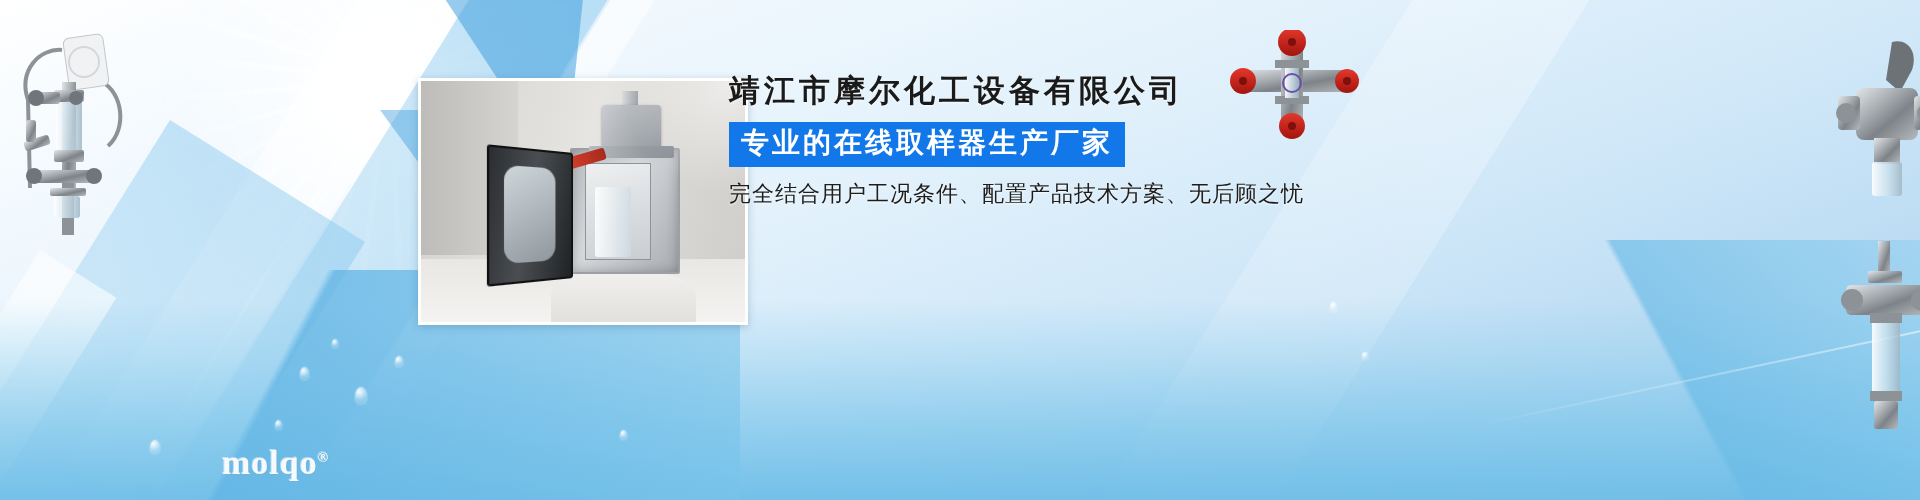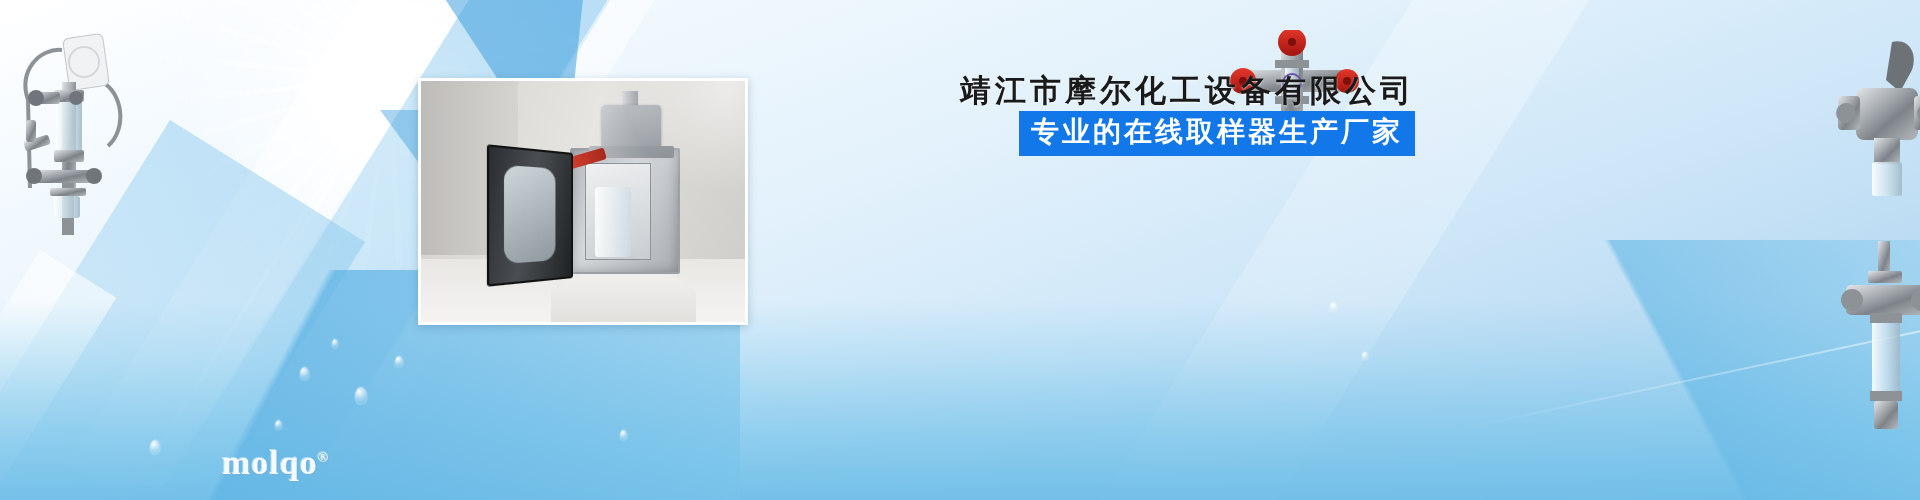--- a/index.html
+++ b/index.html
@@ -101,29 +101,29 @@
   .photo .valve-flange{position:absolute;left:52%;top:27%;width:26%;height:5%;background:linear-gradient(to right,#b7bbbf,#83898f);border-radius:2px;}
   .photo .red-handle{position:absolute;left:44%;top:30%;width:13%;height:5%;background:linear-gradient(to right,#d8402f,#a72a1d);border-radius:3px;transform:rotate(-16deg);}
   .photo .glare{position:absolute;right:-10%;top:-10%;width:50%;height:60%;background:radial-gradient(ellipse at 70% 20%,rgba(255,255,255,.55),rgba(255,255,255,0) 65%);}
   
   .equip{position:absolute;pointer-events:none;}
   .eq-left{left:10px;top:20px;width:150px;height:270px;}
   .eq-cross{left:1215px;top:30px;width:160px;height:110px;}
   .eq-right-top{left:1830px;top:30px;width:110px;height:170px;}
   .eq-right-bot{left:1840px;top:235px;width:95px;height:200px;}
   
-  .copy{position:absolute;left:775px;top:72px;width:640px;text-align:right;}
+  .copy{position:absolute;left:729px;top:72px;width:640px;}
   .company-name{
     font-family:"Liberation Serif","DejaVu Serif",serif;
     font-size:31px;font-weight:700;color:#1a1a1a;letter-spacing:4px;
     white-space:nowrap;line-height:1.25;
     text-shadow:0 1px 2px rgba(255,255,255,.7);
   }
   .headline{
-    display:inline-block;
+    display:inline-block;margin-top:11px;
     background:#1277e8;color:#ffffff;
     font-size:28px;font-weight:700;letter-spacing:3px;
     padding:6px 12px 8px 12px;white-space:nowrap;line-height:1.1;
   }
   .subline{
     margin-top:12px;font-size:22px;color:#1d1d1d;letter-spacing:1px;
     white-space:nowrap;line-height:1.35;
     text-shadow:0 1px 2px rgba(255,255,255,.8);
   }
   .cta{
@@ -287,19 +287,20 @@
       <div class="door">
           <div class="door-win"></div>
         </div>
       <div class="glare"></div>
     </div>
   </div>
 
   <div class="copy">
     <div class="company-name">靖江市摩尔化工设备有限公司</div>
     <div class="headline">专业的在线取样器生产厂家</div>
+    <div class="subline">完全结合用户工况条件、配置产品技术方案、无后顾之忧</div>
   </div>
 
   <div class="watermark">
     <span>molqo</span><sup>®</sup>
   </div>
 
 </div>
 
 </body></html>

